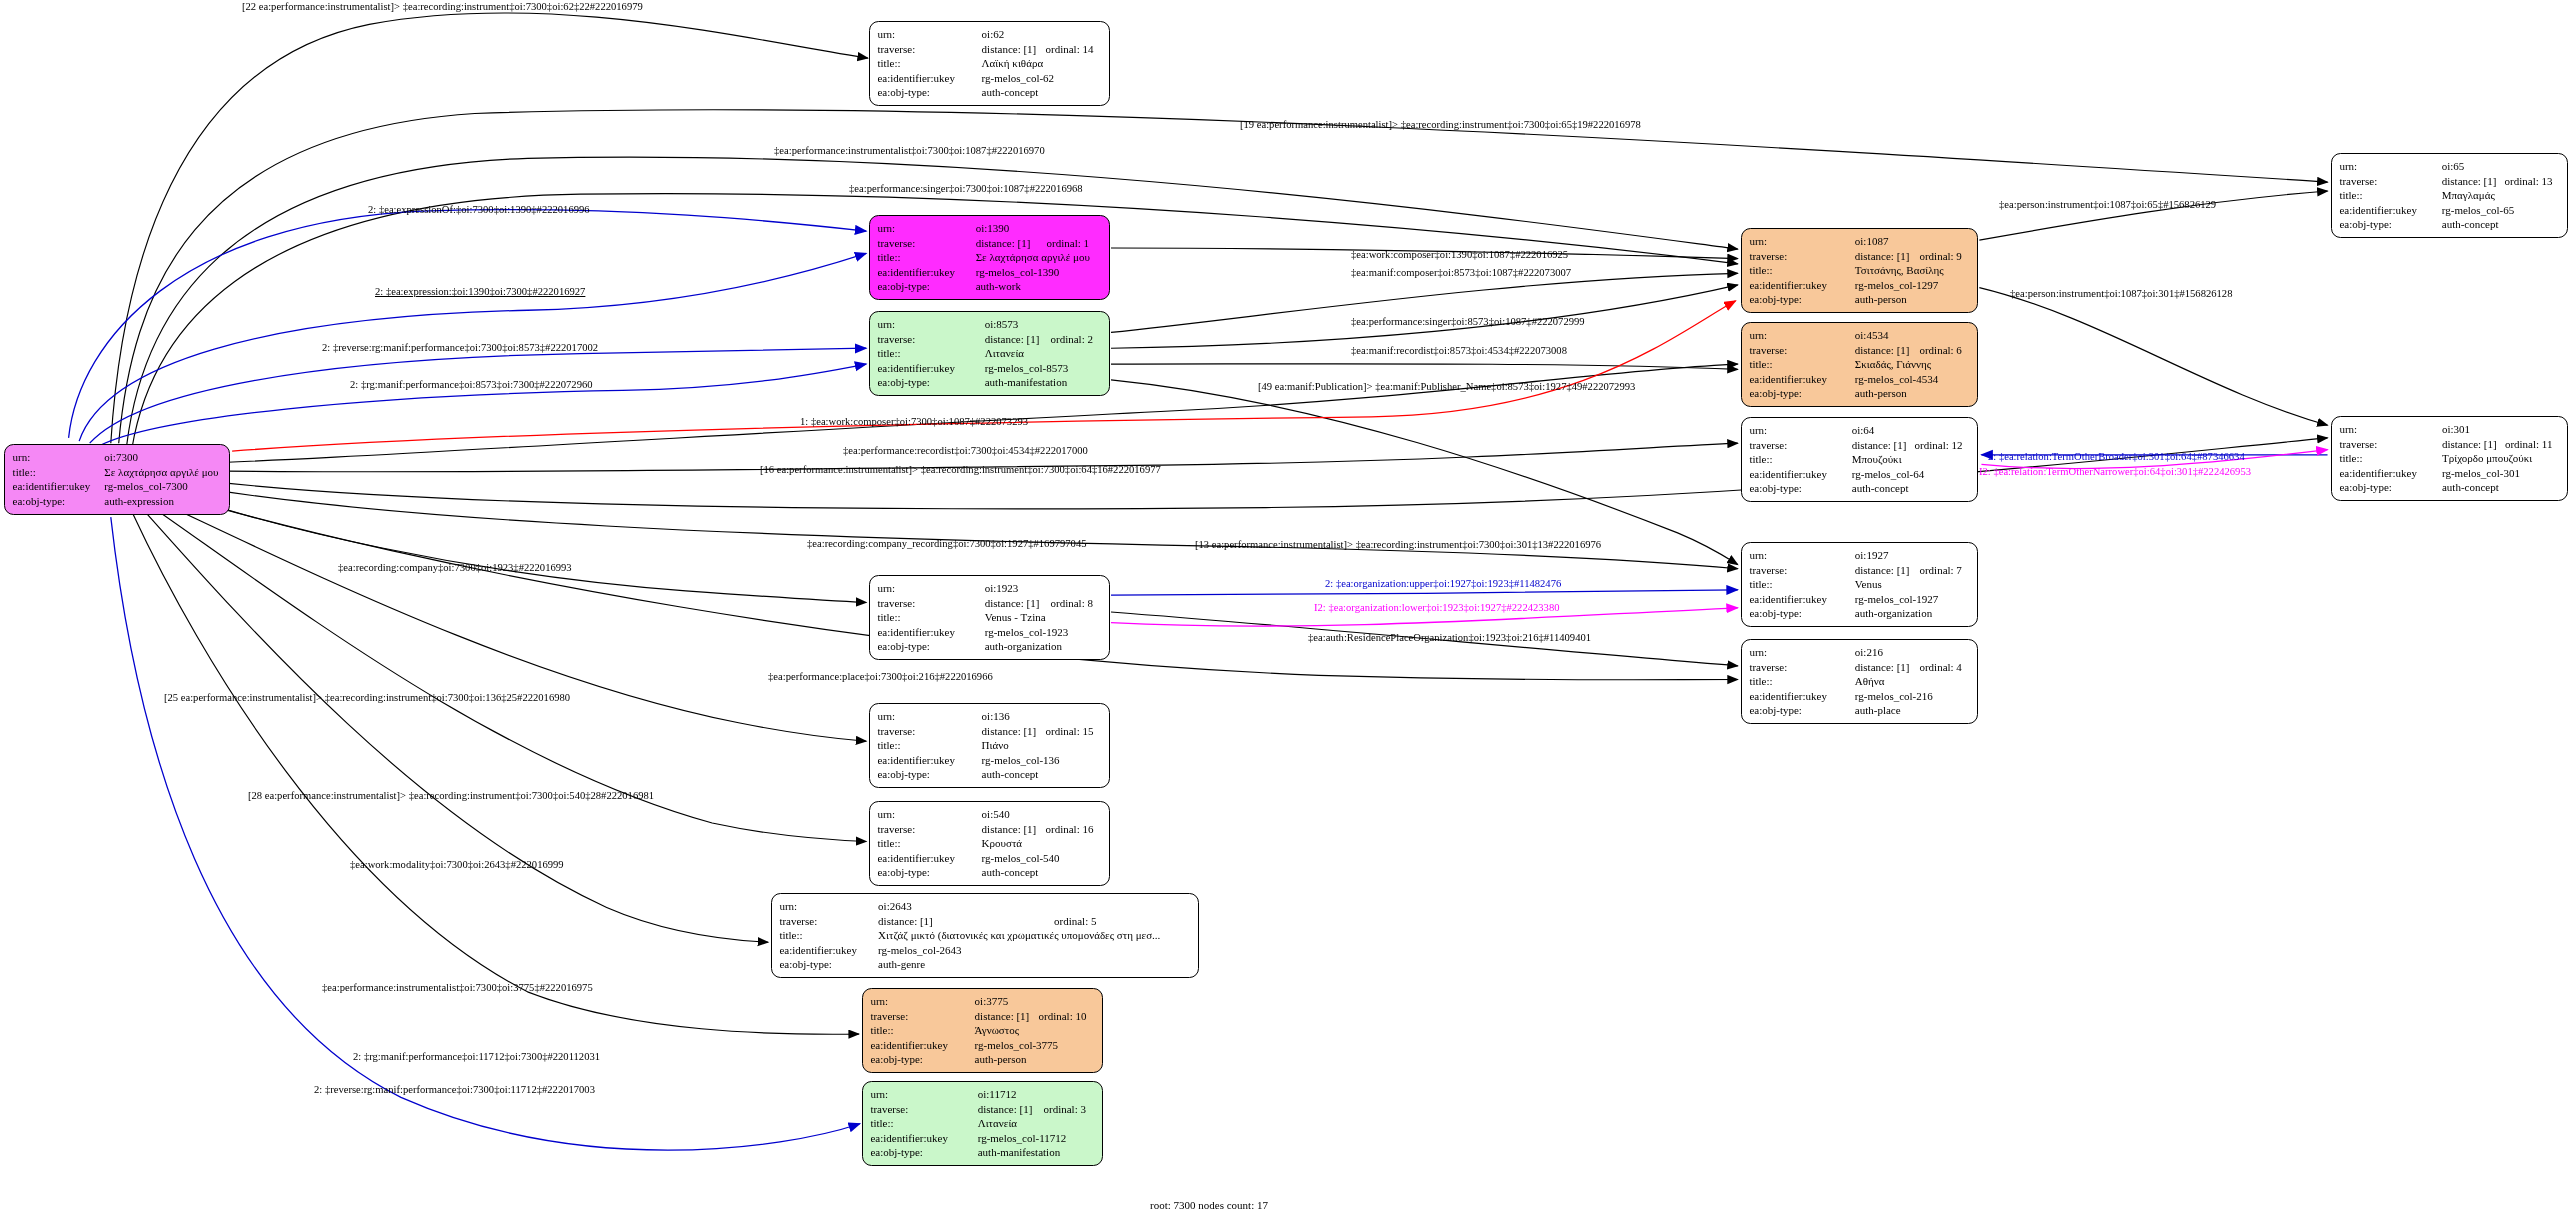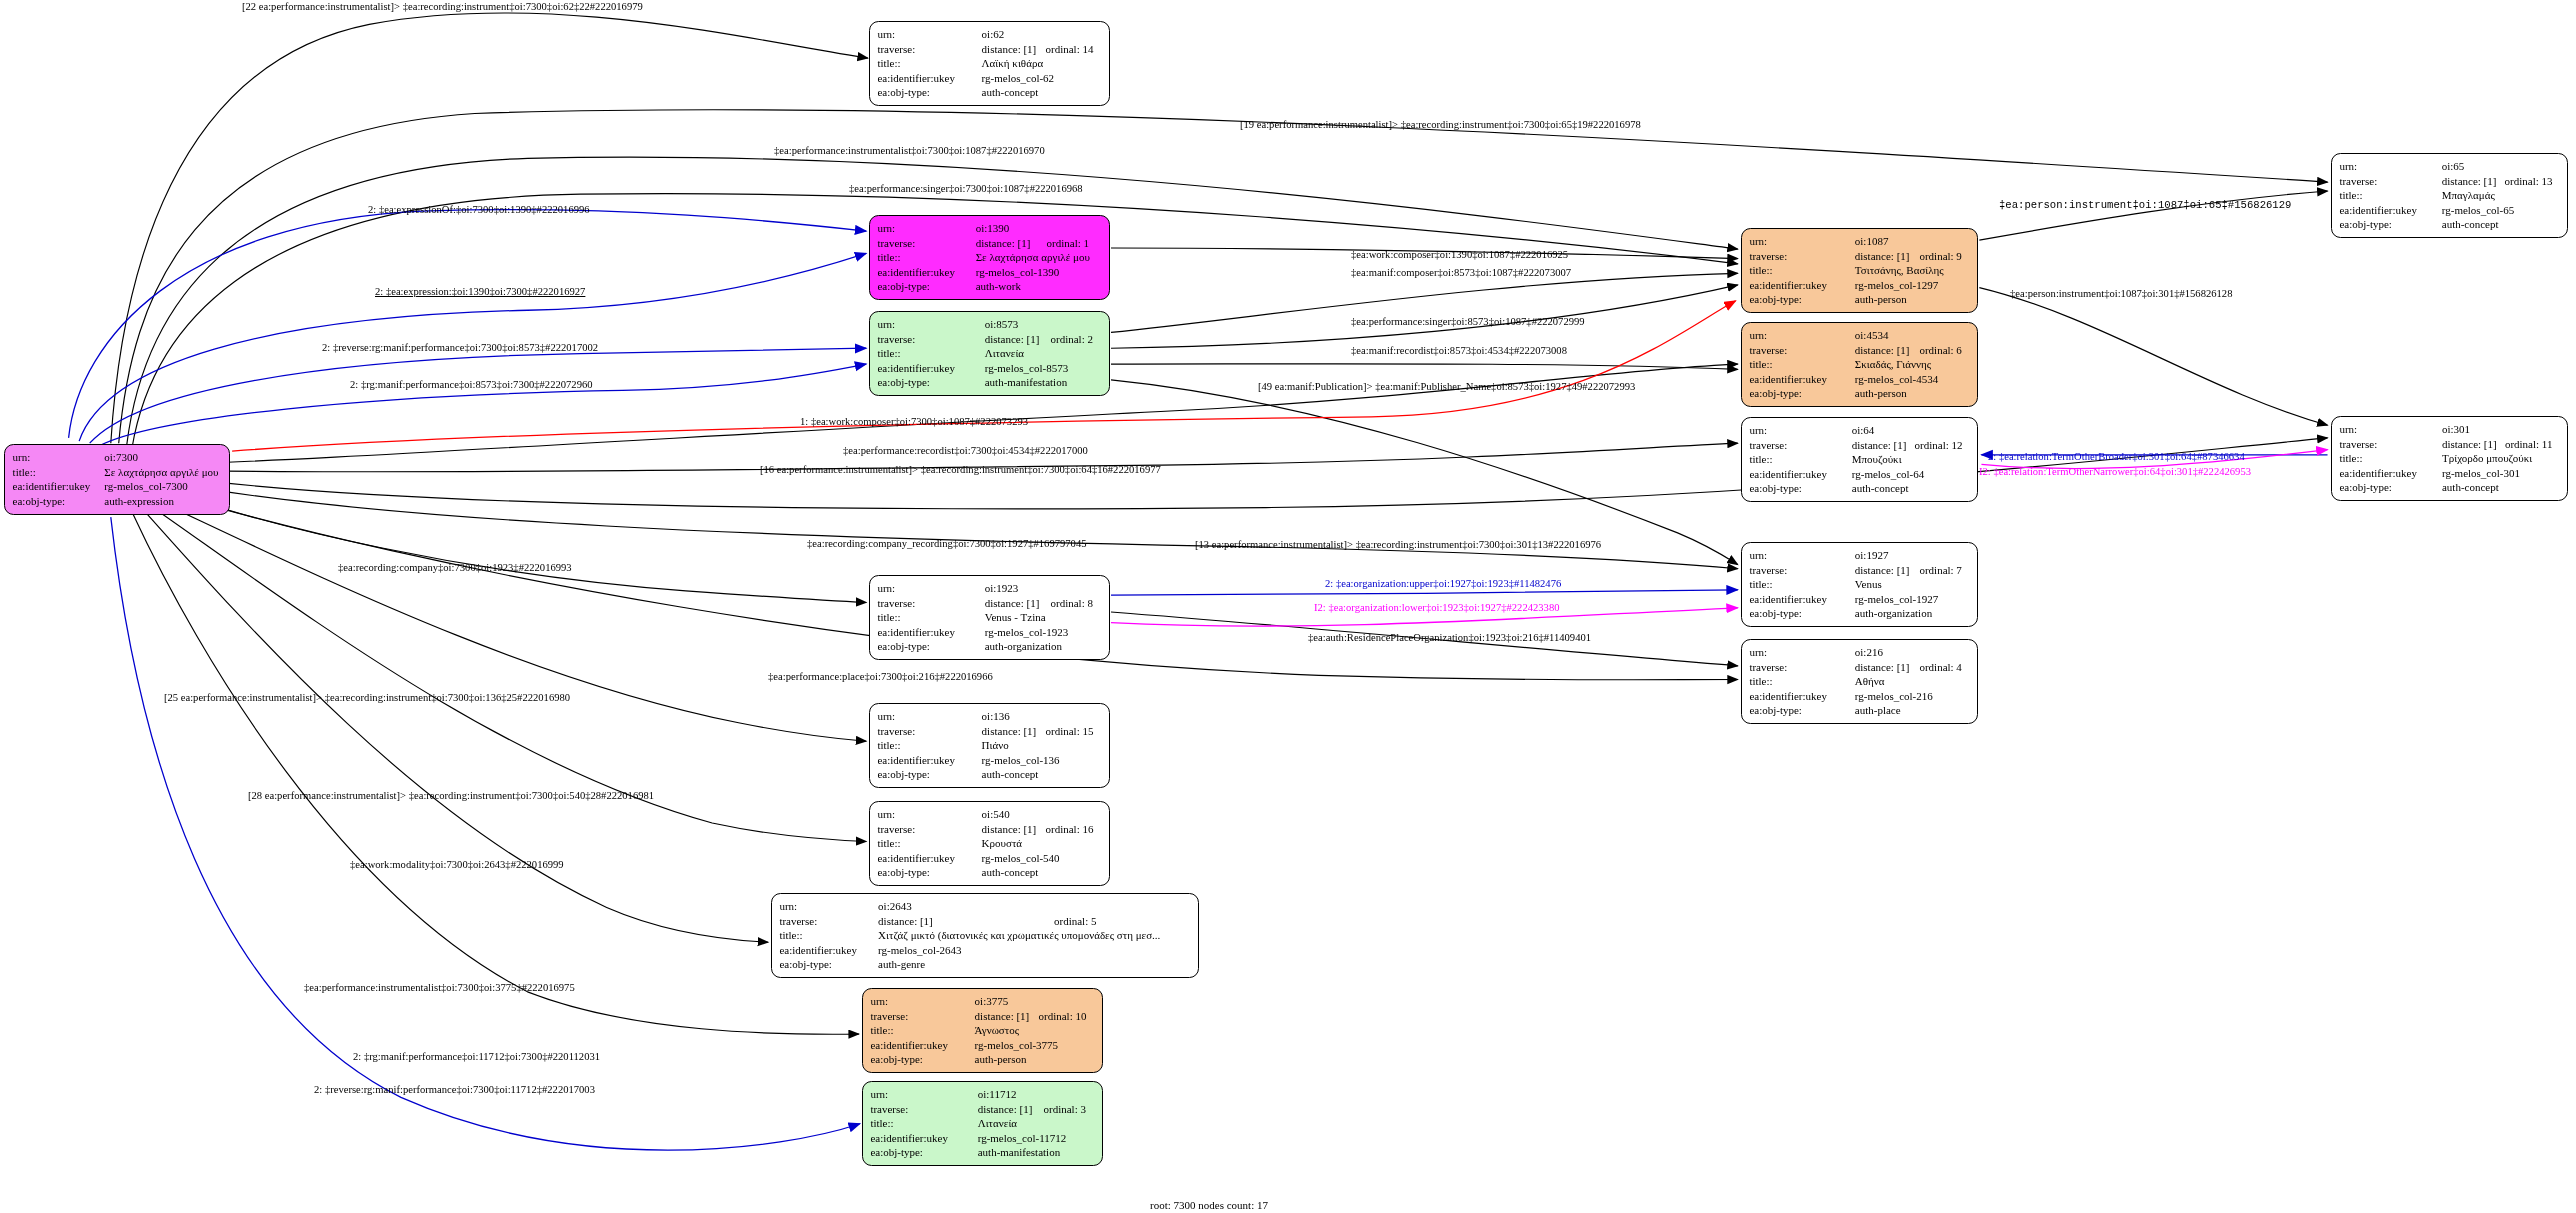--- a/index.html
+++ b/index.html
@@ -582,40 +582,40 @@
       <div class="elabel" style="left: 242px; top: 1.6px; color: rgb(0, 0, 0);">[22 ea:performance:instrumentalist]&gt; ‡ea:recording:instrument‡oi:7300‡oi:62‡22#222016979</div>
       <div class="elabel" style="left: 1240px; top: 120px; color: rgb(0, 0, 0);">[19 ea:performance:instrumentalist]&gt; ‡ea:recording:instrument‡oi:7300‡oi:65‡19#222016978</div>
       <div class="elabel" style="left: 774px; top: 146px; color: rgb(0, 0, 0);">‡ea:performance:instrumentalist‡oi:7300‡oi:1087‡#222016970</div>
       <div class="elabel" style="left: 849px; top: 184px; color: rgb(0, 0, 0);">‡ea:performance:singer‡oi:7300‡oi:1087‡#222016968</div>
       <div class="elabel" style="left: 368px; top: 205px; color: rgb(0, 0, 0);">2: ‡ea:expressionOf:‡oi:7300‡oi:1390‡#222016996</div>
       <div class="elabel" style="left: 375px; top: 287px; color: rgb(0, 0, 0); text-decoration: underline;">2: ‡ea:expression:‡oi:1390‡oi:7300‡#222016927</div>
       <div class="elabel" style="left: 322px; top: 343px; color: rgb(0, 0, 0);">2: ‡reverse:rg:manif:performance‡oi:7300‡oi:8573‡#222017002</div>
       <div class="elabel" style="left: 350px; top: 380px; color: rgb(0, 0, 0);">2: ‡rg:manif:performance‡oi:8573‡oi:7300‡#222072960</div>
       <div class="elabel" style="left: 1351px; top: 250px; color: rgb(0, 0, 0);">‡ea:work:composer‡oi:1390‡oi:1087‡#222016925</div>
       <div class="elabel" style="left: 1351px; top: 268px; color: rgb(0, 0, 0);">‡ea:manif:composer‡oi:8573‡oi:1087‡#222073007</div>
-      <div class="elabel" style="left: 1999px; top: 200px; color: rgb(0, 0, 0); font-family: Liberation Mono, monospace;">‡ea:person:instrument‡oi:1087‡oi:65‡#156826129</div>
+      <div class="elabel" style="left: 1999px; top: 200px; color: rgb(0, 0, 0);">‡ea:person:instrument‡oi:1087‡oi:65‡#156826129</div>
       <div class="elabel" style="left: 2010px; top: 289px; color: rgb(0, 0, 0);">‡ea:person:instrument‡oi:1087‡oi:301‡#156826128</div>
       <div class="elabel" style="left: 1351px; top: 317px; color: rgb(0, 0, 0);">‡ea:performance:singer‡oi:8573‡oi:1087‡#222072999</div>
       <div class="elabel" style="left: 1351px; top: 346px; color: rgb(0, 0, 0);">‡ea:manif:recordist‡oi:8573‡oi:4534‡#222073008</div>
       <div class="elabel" style="left: 1258px; top: 382px; color: rgb(0, 0, 0);">[49 ea:manif:Publication]&gt; ‡ea:manif:Publisher_Name‡oi:8573‡oi:1927‡49#222072993</div>
       <div class="elabel" style="left: 800px; top: 417px; color: rgb(0, 0, 0);">1: ‡ea:work:composer‡oi:7300‡oi:1087‡#222073293</div>
       <div class="elabel" style="left: 843px; top: 446px; color: rgb(0, 0, 0);">‡ea:performance:recordist‡oi:7300‡oi:4534‡#222017000</div>
       <div class="elabel" style="left: 760px; top: 465px; color: rgb(0, 0, 0);">[16 ea:performance:instrumentalist]&gt; ‡ea:recording:instrument‡oi:7300‡oi:64‡16#222016977</div>
       <div class="elabel" style="left: 1988px; top: 452px; color: rgb(0, 0, 204);">2: ‡ea:relation:TermOtherBroader‡oi:301‡oi:64‡#87346634</div>
       <div class="elabel" style="left: 1979px; top: 467px; color: rgb(255, 0, 255);">I2: ‡ea:relation:TermOtherNarrower‡oi:64‡oi:301‡#222426953</div>
       <div class="elabel" style="left: 1195px; top: 504px; color: rgb(0, 0, 0); margin-top: 36px;">[13 ea:performance:instrumentalist]&gt; ‡ea:recording:instrument‡oi:7300‡oi:301‡13#222016976</div>
       <div class="elabel" style="left: 807px; top: 539px; color: rgb(0, 0, 0);">‡ea:recording:company_recording‡oi:7300‡oi:1927‡#169797045</div>
       <div class="elabel" style="left: 338px; top: 563px; color: rgb(0, 0, 0);">‡ea:recording:company‡oi:7300‡oi:1923‡#222016993</div>
       <div class="elabel" style="left: 1325px; top: 579px; color: rgb(0, 0, 204);">2: ‡ea:organization:upper‡oi:1927‡oi:1923‡#11482476</div>
       <div class="elabel" style="left: 1314px; top: 603px; color: rgb(255, 0, 255);">I2: ‡ea:organization:lower‡oi:1923‡oi:1927‡#222423380</div>
       <div class="elabel" style="left: 1308px; top: 633px; color: rgb(0, 0, 0);">‡ea:auth:ResidencePlaceOrganization‡oi:1923‡oi:216‡#11409401</div>
       <div class="elabel" style="left: 768px; top: 672px; color: rgb(0, 0, 0);">‡ea:performance:place‡oi:7300‡oi:216‡#222016966</div>
       <div class="elabel" style="left: 164px; top: 693px; color: rgb(0, 0, 0);">[25 ea:performance:instrumentalist]&gt; ‡ea:recording:instrument‡oi:7300‡oi:136‡25#222016980</div>
       <div class="elabel" style="left: 248px; top: 791px; color: rgb(0, 0, 0); text-align: right;">[28 ea:performance:instrumentalist]&gt; ‡ea:recording:instrument‡oi:7300‡oi:540‡28#222016981</div>
       <div class="elabel" style="left: 350px; top: 860px; color: rgb(0, 0, 0);">‡ea:work:modality‡oi:7300‡oi:2643‡#222016999</div>
-      <div class="elabel" style="left: 304px; top: 983px; color: rgb(0, 0, 0);">‡ea:performance:instrumentalist‡oi:7300‡oi:3775‡#222016975</div>
+      <div class="elabel" style="left: 322px; top: 983px; color: rgb(0, 0, 0);">‡ea:performance:instrumentalist‡oi:7300‡oi:3775‡#222016975</div>
       <div class="elabel" style="left: 353px; top: 1052px; color: rgb(0, 0, 0);">2: ‡rg:manif:performance‡oi:11712‡oi:7300‡#220112031</div>
       <div class="elabel" style="left: 314px; top: 1085px; color: rgb(0, 0, 0);">2: ‡reverse:rg:manif:performance‡oi:7300‡oi:11712‡#222017003</div>
     </div>
 
   <div class="footer" style="left:1150px; top:1199px;">root: 7300 nodes count: 17</div>
 </div>
 
 
 </body></html>

